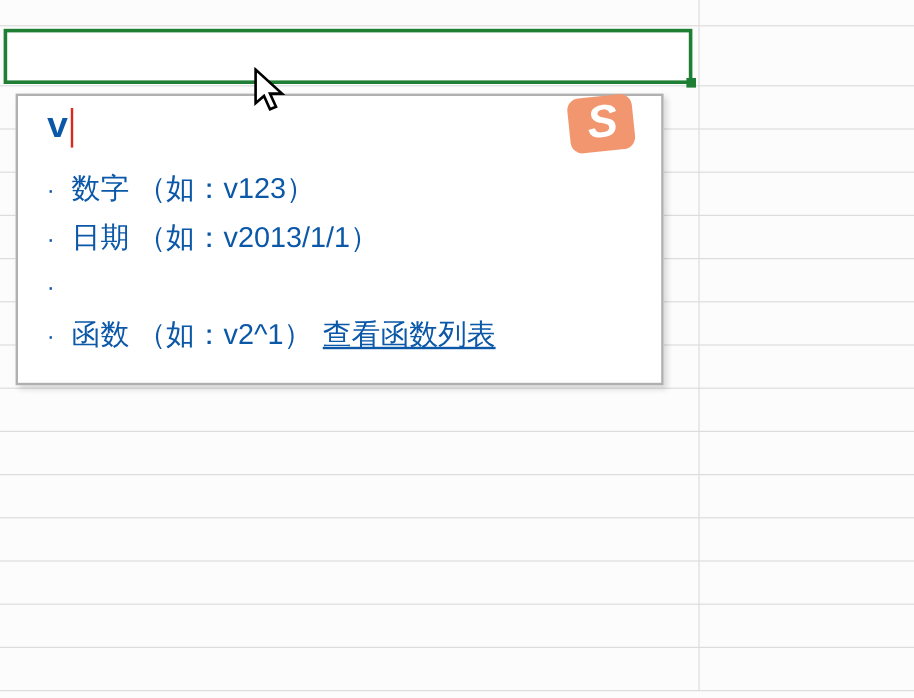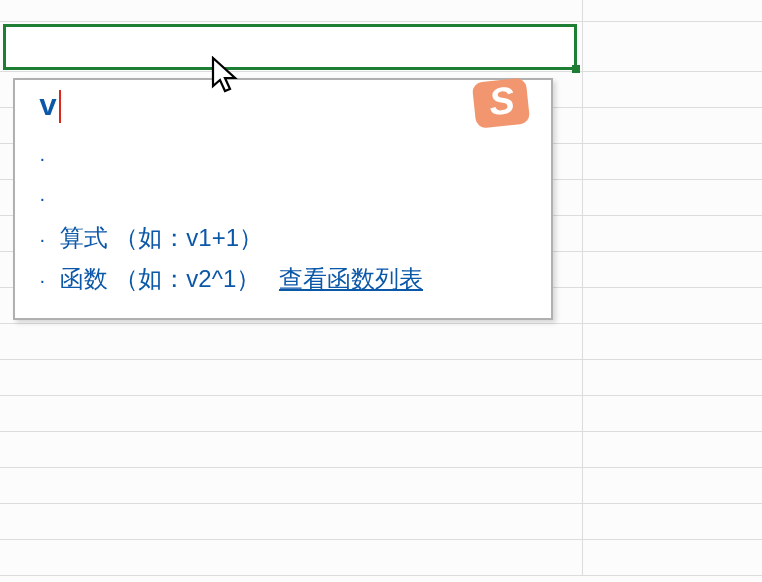--- a/index.html
+++ b/index.html
@@ -99,21 +99,21 @@
       display: flex;
       align-items: baseline;
     }
     .bullet {
       color: #0b57a8;
       font-size: 20px;
       margin-right: 14px;
     }
     .link {
       text-decoration: underline;
-      margin-left: 12px;
+      margin-left: 2px;
       cursor: pointer;
       color: #0b57a8;
     }
     .mono { font-family: "Courier New", monospace; }
   </style>
 </head>
 <body>
 
 <div class="grid">
   <div class="grid-row" style="height:22px;">
@@ -199,30 +199,34 @@
   </div>
 
   <div class="typed-char">
     <span class="mono">v</span>
     <span class="caret"></span>
   </div>
 
   <div class="hint-list">
     <div class="hint-item">
       <span class="bullet">·</span>
-    </div>
-    <div class="hint-item">
-      <span class="bullet">·</span>
-    </div>
-    <div class="hint-item">
-      <span class="bullet">·</span>
       <span>
-        <span>算式</span>
-        <span>（如：v1+1）</span>
+        <span>数字</span>
+        <span>（如：v123）</span>
       </span>
+    </div>
+    <div class="hint-item">
+      <span class="bullet">·</span>
+      <span>
+        <span>日期</span>
+        <span>（如：v2013/1/1）</span>
+      </span>
+    </div>
+    <div class="hint-item">
+      <span class="bullet">·</span>
     </div>
     <div class="hint-item">
       <span class="bullet">·</span>
       <span>
         <span>函数</span>
         <span>（如：v2^1）</span>
         <span class="link">查看函数列表</span>
       </span>
     </div>
   </div>

